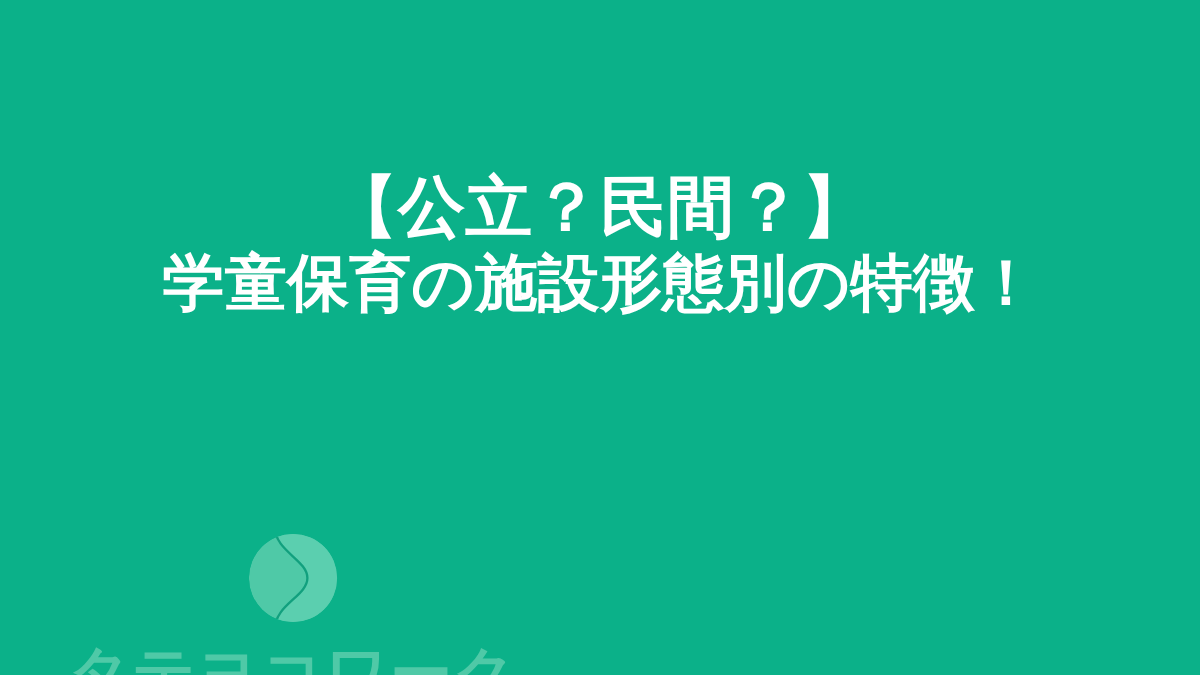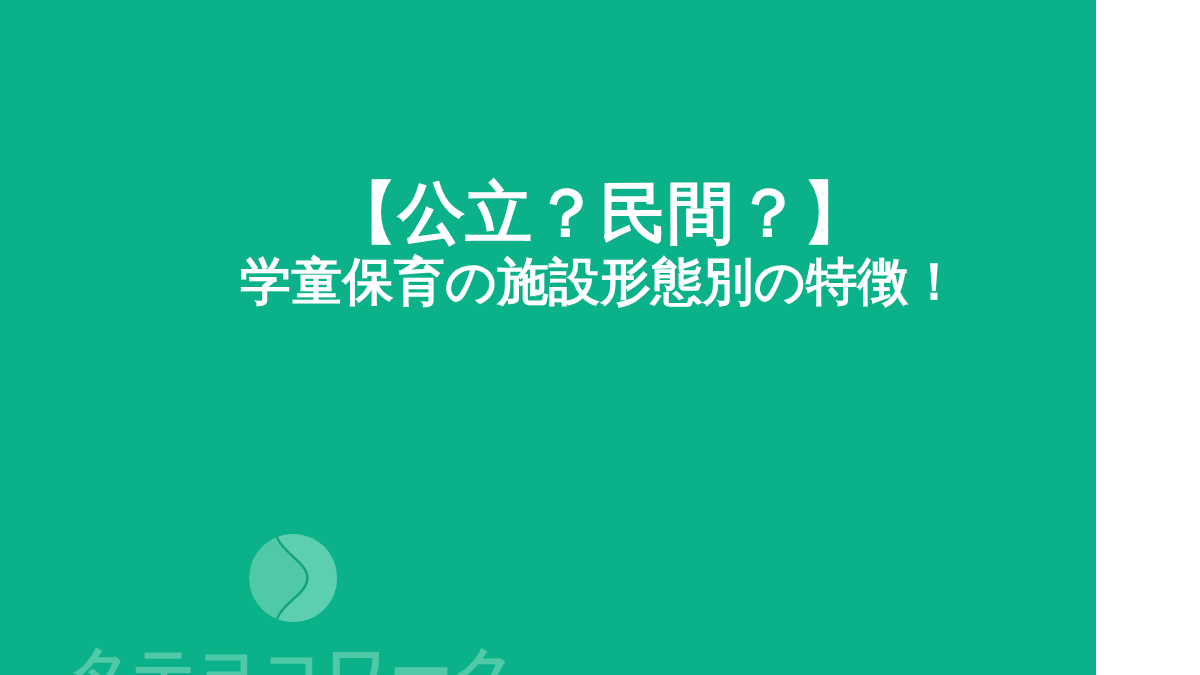--- a/index.html
+++ b/index.html
@@ -9,21 +9,21 @@
   }
   body {
     width: 1200px;
     height: 675px;
     overflow: hidden;
     font-family: "Liberation Sans", "DejaVu Sans", sans-serif;
   }
 
   #eyecatch-card {
     position: relative;
-    width: 1096px;
+    width: 1200px;
     height: 675px;
     background: #0bb189;
     box-sizing: border-box;
     overflow: hidden;
     text-decoration: underline;
   }
 
   
   #title-block {
     position: absolute;
@@ -48,21 +48,21 @@
     letter-spacing: 0.005em;
     line-height: 1.18;
     font-family: "Liberation Sans", "DejaVu Sans", sans-serif;
   }
 
   #title-line-1 {
     font-size: 67px;
   }
 
   #title-line-2 {
-    font-size: 51px;
+    font-size: 62px;
   }
 
   
   #site-logo {
     position: absolute;
     left: 68px;
     top: 533px;
     display: flex;
     flex-direction: column;
     align-items: center;

